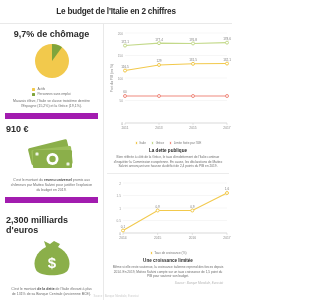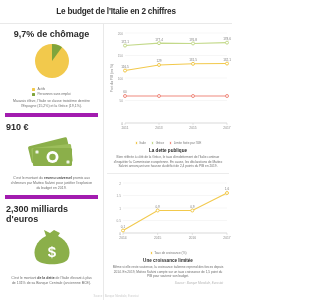--- a/index.html
+++ b/index.html
@@ -42,24 +42,24 @@
   }
   .col-right {
     width: 128px;
     display: flex; flex-direction: column;
     padding: 0 3px;
   }
 
   
   .block {
     padding: 5px 1px 4px 1px;
-    border-bottom: 4px solid #a21caf;
+    border-bottom: 6px solid #a21caf;
     display: flex; flex-direction: column; align-items: center;
   }
-  .block:last-child { border-bottom: none; }
+  .block:last-child { border-bottom: none; margin-top: 7px; }
   .big-figure {
     font-size: 9px; font-weight: bold; color: #2b2b2b;
     align-self: flex-start;
     line-height: 1.15;
     margin-bottom: 2px;
   }
   .big-figure.centered { align-self: center; }
   .caption {
     font-size: 3.5px; line-height: 1.45; color: #6d6d6d;
     text-align: center; margin-top: 3px;

